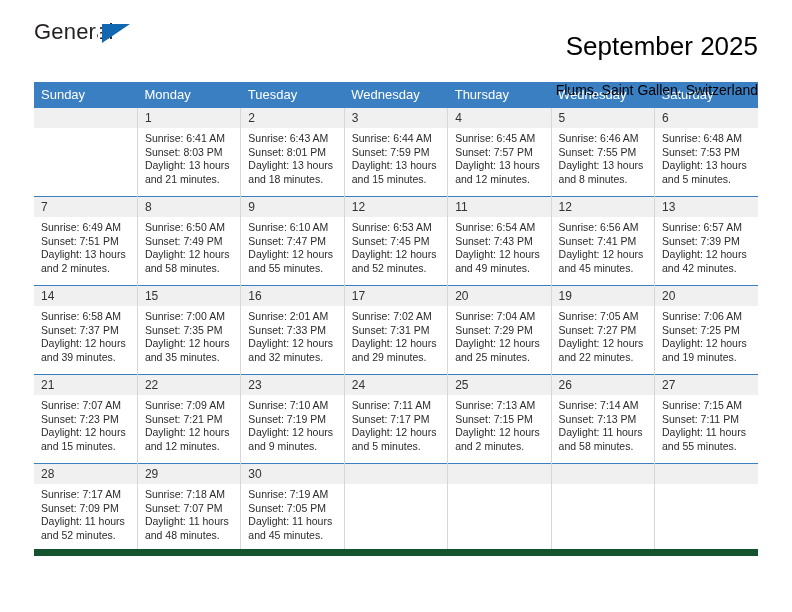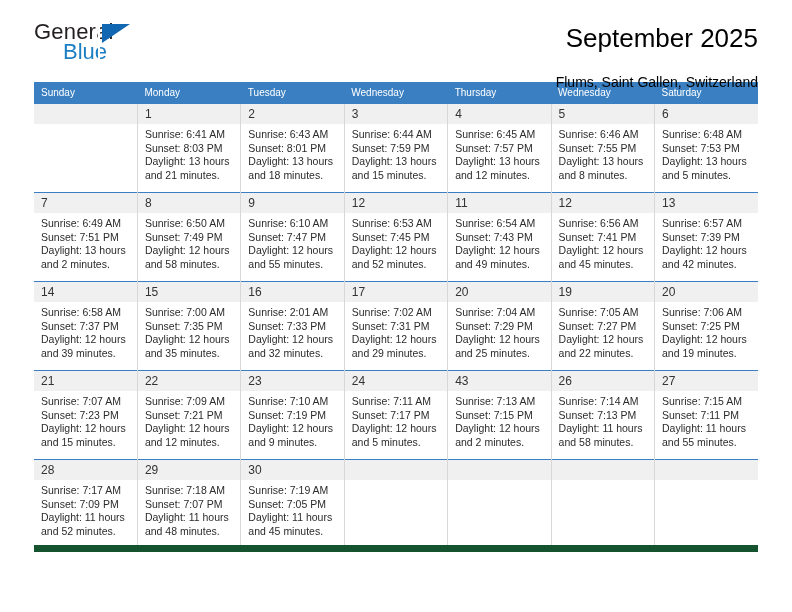--- a/index.html
+++ b/index.html
@@ -74,40 +74,41 @@
     right: 0;
     top: 22px;
     text-align: right;
   }
   .cal-title {
     font-size: 26px;
     font-weight: normal;
     color: #000000;
     line-height: 32px;
     white-space: nowrap;
+    margin-top: 8px;
   }
   .cal-subtitle {
     font-size: 14px;
     color: #000000;
     line-height: 20px;
     margin-top: 18px;
     white-space: nowrap;
   }
 
   
   .calendar {
     margin-top: 12px;
     width: 724px;
     border-collapse: collapse;
     table-layout: fixed;
   }
   .calendar th {
     background: #3a7fc1;
     color: #ffffff;
-    font-size: 10px;
+    font-size: 13px;
     font-weight: normal;
     text-align: left;
     padding: 5px 0 5px 7px;
     height: 19px;
     box-sizing: border-box;
     border: none;
   }
   .calendar td {
     vertical-align: top;
     padding: 0;
@@ -149,21 +150,20 @@
 <body>
 
 <div class="page">
 
   <div class="header">
 
     <div class="logo">
       <span class="logo-general">General</span>
       <span class="logo-tri"></span>
       <span class="logo-bar"></span>
-      <span class="logo-blue">Blue</span>
     </div>
 
     <div class="title-wrap">
       <div class="cal-title">September 2025</div>
       <div class="cal-subtitle">Flums, Saint Gallen, Switzerland</div>
     </div>
 
   </div>
 
   <table class="calendar">
@@ -399,21 +399,21 @@
           <td>
             <div class="daynum">24</div>
             <div class="cell-body">
               <div>Sunrise: 7:11 AM</div>
               <div>Sunset: 7:17 PM</div>
               <div>Daylight: 12 hours</div>
               <div>and 5 minutes.</div>
             </div>
           </td>
           <td>
-            <div class="daynum">43</div>
+            <div class="daynum">25</div>
             <div class="cell-body">
               <div>Sunrise: 7:13 AM</div>
               <div>Sunset: 7:15 PM</div>
               <div>Daylight: 12 hours</div>
               <div>and 2 minutes.</div>
             </div>
           </td>
           <td>
             <div class="daynum">26</div>
             <div class="cell-body">

